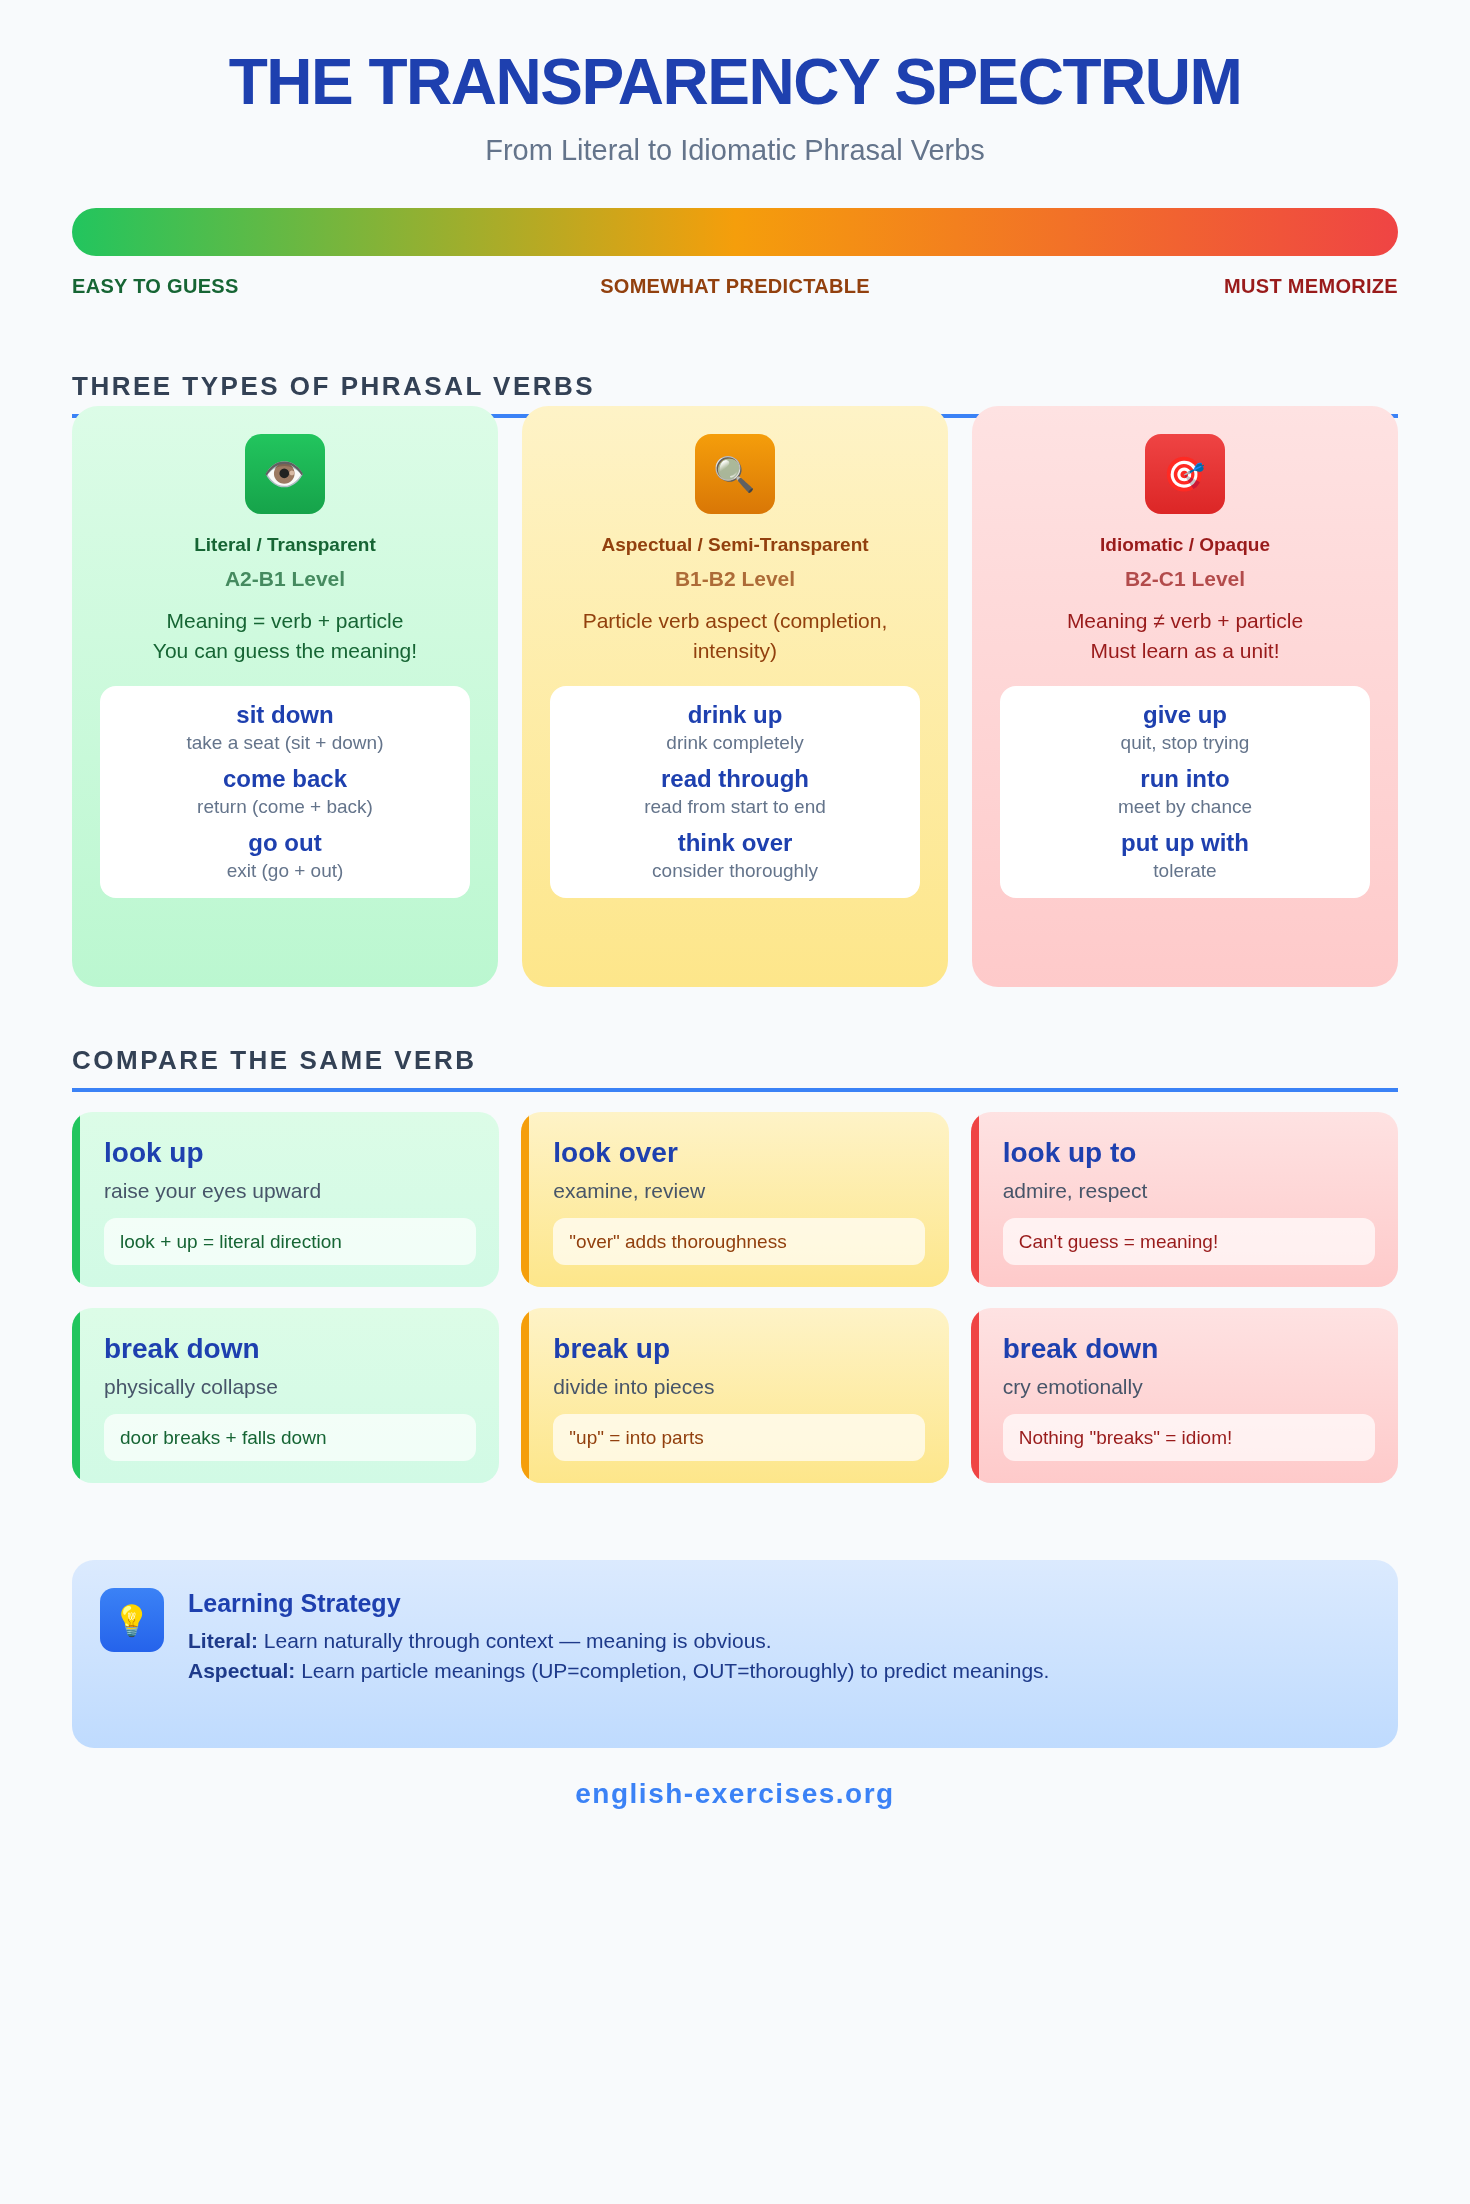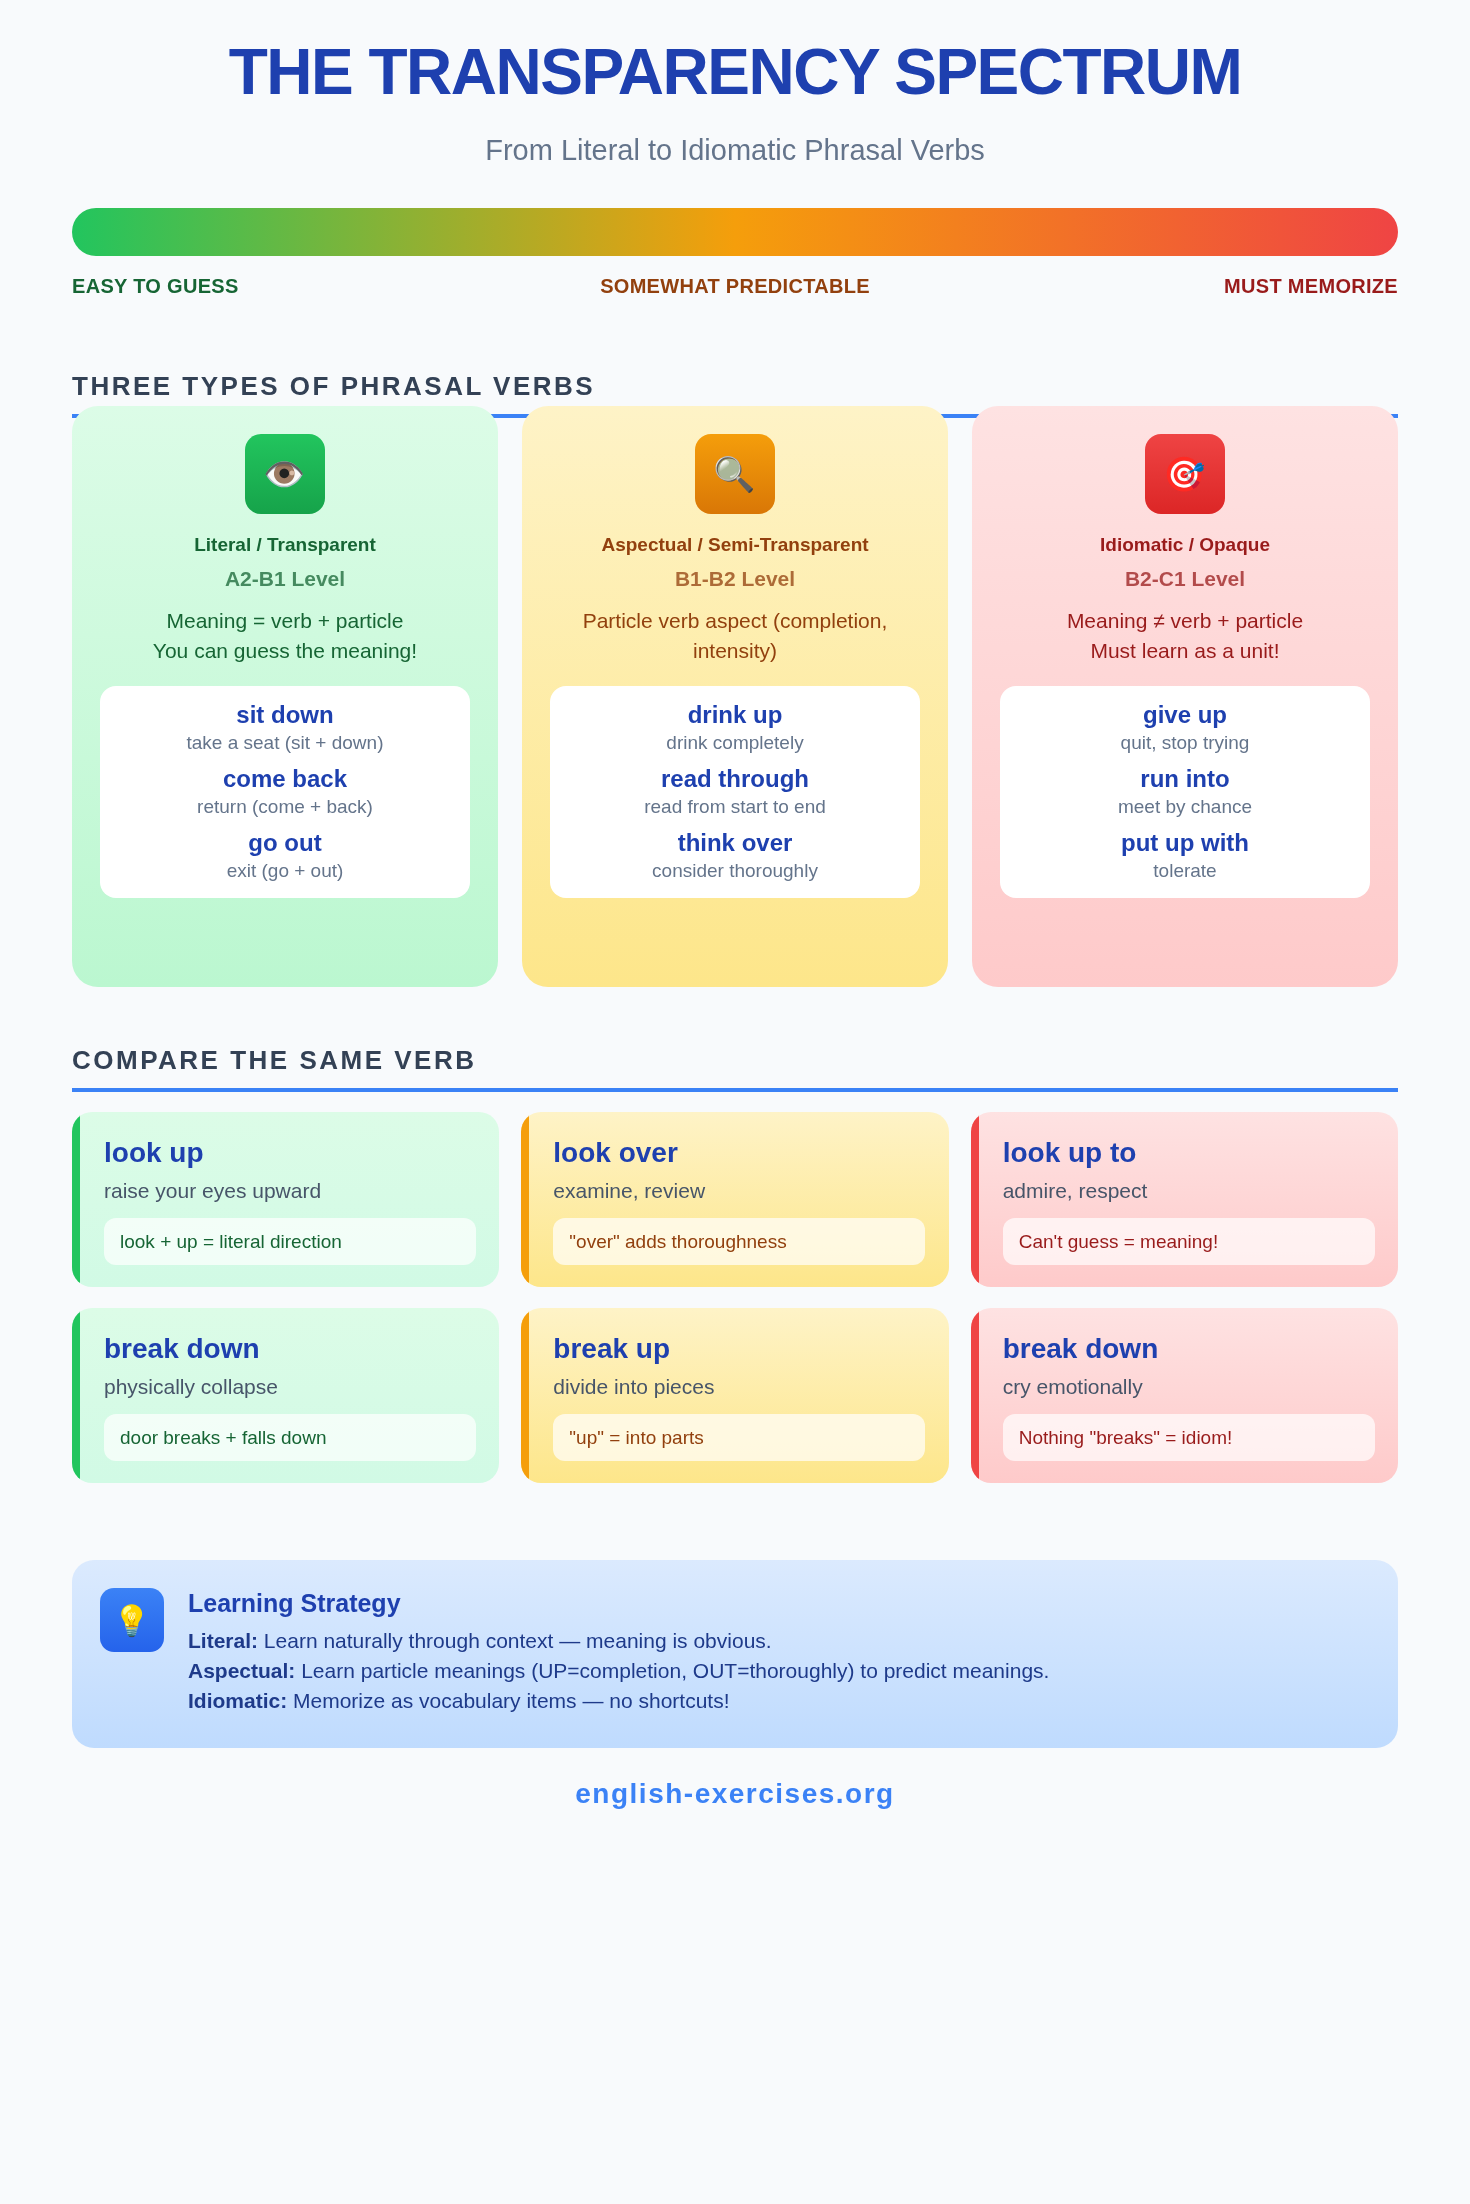--- a/index.html
+++ b/index.html
@@ -1,21 +1,21 @@
 <!DOCTYPE html>
 <html><head>
 <meta charset="utf-8">
 <style>
   * { box-sizing: border-box; margin: 0; padding: 0; }
   html, body { width: 1470px; height: 2204px; background: #f8fafc; }
   body { font-family: "Liberation Sans", "DejaVu Sans", sans-serif; color: #1e293b; position: relative; }
 
   .page { position: absolute; left: 72px; top: 0; width: 1326px; }
 
-  .title { position: absolute; top: 37px; left: 0; width: 1326px; text-align: center; font-size: 64px; font-weight: 700; color: #1e40af; letter-spacing: -1.5px; line-height: 70px; }
+  .title { position: absolute; top: 47px; left: 0; width: 1326px; text-align: center; font-size: 64px; font-weight: 700; color: #1e40af; letter-spacing: -1.5px; line-height: 70px; }
   .subtitle { position: absolute; top: 132px; left: 0; width: 1326px; text-align: center; font-size: 29px; color: #64748b; line-height: 36px; }
 
   .spectrum-bar { position: absolute; top: 208px; left: 0; width: 1326px; height: 48px; border-radius: 24px;
     background: linear-gradient(90deg, #22c55e 0%, #f59e0b 50%, #ef4444 100%); }
   .spectrum-labels { position: absolute; top: 274px; left: 0; width: 1326px; height: 24px; }
   .spectrum-labels span { position: absolute; top: 0; font-size: 20px; font-weight: 700; letter-spacing: 0.3px; line-height: 24px; }
   .lbl-easy { left: 0; color: #166534; }
   .lbl-mid { left: 0; width: 1326px; text-align: center; color: #92400e; }
   .lbl-hard { right: 0; color: #991b1b; }
 
@@ -179,18 +179,17 @@
       <div class="cmp-note">Nothing "breaks" = idiom!</div>
     </div>
   </div>
 
   <div class="strategy">
     <div class="strategy-icon">💡</div>
     <div class="strategy-body">
       <div class="strategy-title">Learning Strategy</div>
       <div class="strategy-line"><b>Literal:</b><span> Learn naturally through context — meaning is obvious.</span></div>
       <div class="strategy-line"><b>Aspectual:</b><span> Learn particle meanings (UP=completion, OUT=thoroughly) to predict meanings.</span></div>
-      <div class="strategy-line"><b>Idiomatic:</b><span> Memorize as vocabulary items — no shortcuts!</span></div>
     </div>
   </div>
 
   <div class="footer">english-exercises.org</div>
 </div>
 
 </body></html>

